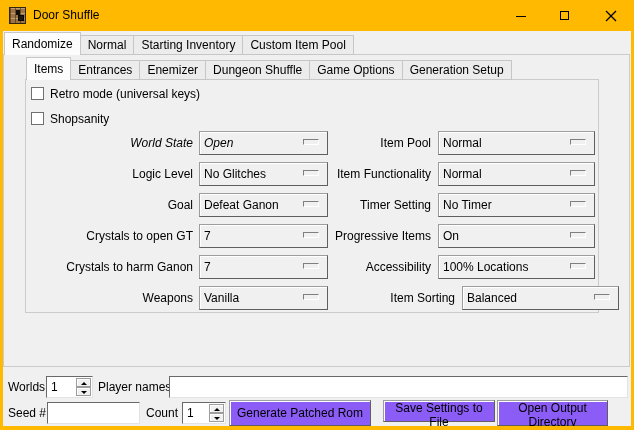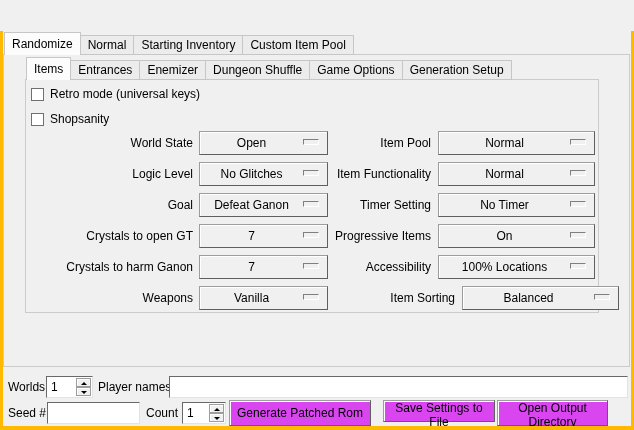--- a/index.html
+++ b/index.html
@@ -46,37 +46,37 @@
     border:1px solid #c6c6c6; margin-right:-1px; white-space:nowrap; cursor:default;
   }
   .tab.active {
     height:23px; line-height:22px; background:#fcfcfc; border-bottom:none; z-index:4; position:relative;
   }
   
   .panel { position:absolute; background:#f0f0f0; border:1px solid #cbcbcb; }
   #outer-panel { left:3px; top:54px; width:627px; height:313px; z-index:1; }
   #inner-panel { left:25px; top:79px; width:574px; height:234px; z-index:2; }
   
-  .cb-row { position:absolute; left:31px; height:14px; display:flex; align-items:center; z-index:5; }
+  .cb-row { position:absolute; left:31px; height:14px; display:flex; z-index:5; }
   .checkbox {
     width:13px; height:13px; background:#fff; border:1px solid #707070; margin-right:6px;
   }
   
   .opt-row { position:absolute; left:0; width:634px; height:24px; z-index:5; }
   .opt-lbl { position:absolute; top:0; height:24px; line-height:24px; text-align:right; }
   .row-l .opt-lbl { left:30px;  right:441px; }
   .row-r .opt-lbl { left:300px; right:203px; }
   .dropdown {
     position:absolute; top:0; height:24px; background:#f0f0f0; cursor:default;
     border:1px solid #9d9d9d; border-right-color:#5f5f5f; border-bottom-color:#5f5f5f;
     box-shadow:inset 1px 1px 0 #ffffff;
   }
   .row-l .dropdown { left:199px; width:129px; }
   .row-r .dropdown { left:438px; width:157px; }
-  .dd-text { position:absolute; left:4px; right:28px; top:0; height:22px; line-height:22px; text-align:center; }
+  .dd-text { position:absolute; left:4px; right:28px; top:0; height:22px; line-height:22px; text-align:left; }
   .dd-ind {
     position:absolute; right:8px; top:50%; margin-top:-4px; width:16px; height:6px;
     background:#f0f0f0; border:1px solid; border-color:#7f7f7f #ffffff #ffffff #7f7f7f;
   }
   
   .entry {
     position:absolute; background:#fff;
     border:1px solid #e3e3e3; border-top-color:#696969; border-left-color:#696969;
     font-family:"Liberation Sans", sans-serif; font-size:12px; padding:0 4px; outline:none;
   }
@@ -87,31 +87,47 @@
   .spin-val { position:absolute; left:4px; top:0; bottom:0; line-height:20px; }
   .spin-btns { position:absolute; right:1px; top:1px; bottom:1px; width:15px; display:flex; flex-direction:column; }
   .spin-btn {
     flex:1; position:relative; background:#f0f0f0;
     border:1px solid #9d9d9d; box-shadow:inset 1px 1px 0 #fff; cursor:default;
   }
   .tri { position:absolute; left:50%; top:50%; width:0; height:0; border:3px solid transparent; }
   .tri.up   { margin:-4px 0 0 -3px; border-bottom-color:#000; }
   .tri.down { margin:-1px 0 0 -3px; border-top-color:#000; }
   .btn {
-    position:absolute; background:#d946ef; text-align:center; cursor:default;
+    position:absolute; background:#8b5cf6; text-align:center; cursor:default;
     border:1px solid #9d9d9d; border-right-color:#5f5f5f; border-bottom-color:#5f5f5f;
     box-shadow:inset 1px 1px 0 #ffffff;
   }
   .lbl { position:absolute; line-height:22px; }
 </style>
 </head>
 <body>
 
 <div id="window">
 
+  <div id="titlebar">
+    <div id="app-icon"></div>
+    <div id="window-title">Door Shuffle</div>
+    <div class="cap-btn" id="btn-min">
+      <div class="glyph-min"></div>
+    </div>
+    <div class="cap-btn" id="btn-max">
+      <div class="glyph-max"></div>
+    </div>
+    <div class="cap-btn" id="btn-close">
+      <svg class="glyph-close" width="12" height="12">
+        <line x1="1" y1="1" x2="11" y2="11" stroke="#000" stroke-width="1.2"></line>
+        <line x1="11" y1="1" x2="1" y2="11" stroke="#000" stroke-width="1.2"></line>
+      </svg>
+    </div>
+  </div>
 
   <div class="panel" id="outer-panel"></div>
   <div class="tabrow" id="outer-tabs">
     <div class="tab active">Randomize</div>
     <div class="tab">Normal</div>
     <div class="tab">Starting Inventory</div>
     <div class="tab">Custom Item Pool</div>
   </div>
 
   <div class="panel" id="inner-panel"></div>
@@ -126,21 +142,21 @@
 
   <div class="cb-row" style="top:87px;">
     <div class="checkbox"></div>
     <span>Retro mode (universal keys)</span>
   </div>
   <div class="cb-row" style="top:112px;">
     <div class="checkbox"></div>
     <span>Shopsanity</span>
   </div>
 
-  <div class="opt-row row-l" style="top:131px;">
+  <div class="opt-row row-l" style="top:131px;font-style:italic;">
     <span class="opt-lbl">World State</span>
     <div class="dropdown">
       <span class="dd-text">Open</span>
       <span class="dd-ind"></span>
     </div>
   </div>
   <div class="opt-row row-l" style="top:162px;">
     <span class="opt-lbl">Logic Level</span>
     <div class="dropdown">
       <span class="dd-text">No Glitches</span>

